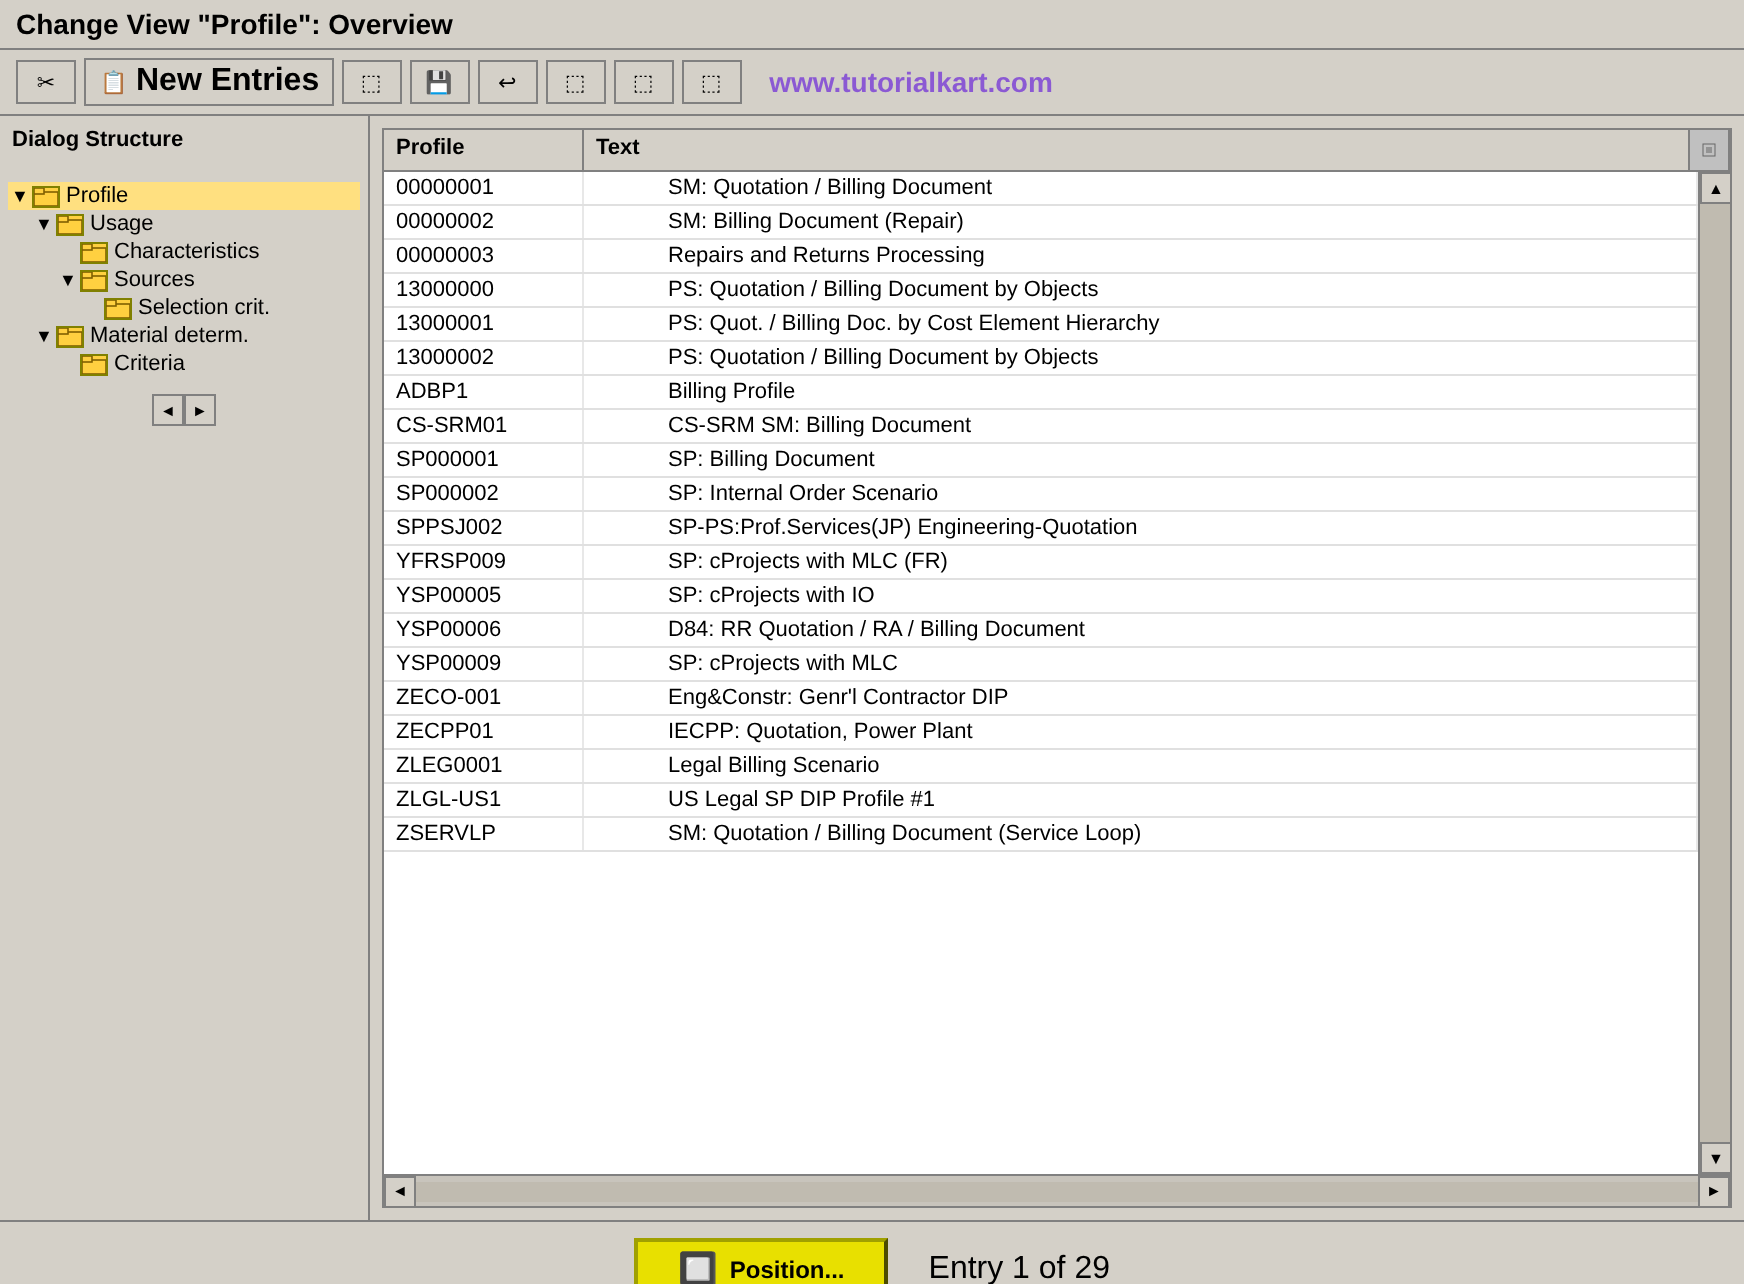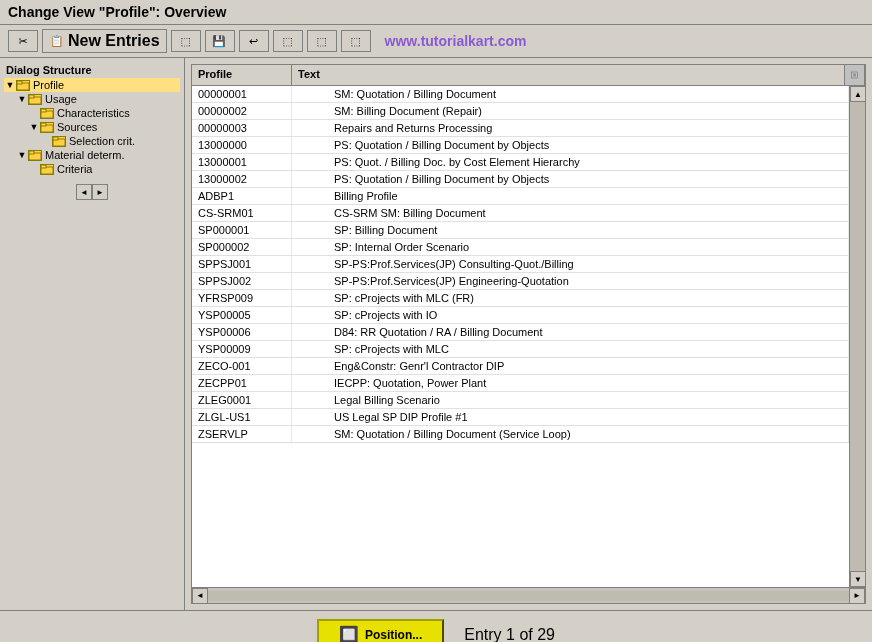--- a/index.html
+++ b/index.html
@@ -72,21 +72,21 @@
       background: #d4d0c8;
       border-right: 1px solid #808080;
       padding: 4px;
       flex-shrink: 0;
       overflow: auto;
     }
     .left-panel-title {
       font-size: 11px;
       font-weight: bold;
       color: #000;
-      margin-bottom: 0;
+      margin-bottom: 13px;
       padding: 2px;
     }
     .tree-item {
       display: flex;
       align-items: center;
       cursor: pointer;
       padding: 1px 0;
       white-space: nowrap;
     }
     .tree-item.selected {
@@ -448,24 +448,20 @@
             </div>
             <div class="table-row">
               <div class="table-cell col-profile">SP000001</div>
               <div class="table-cell col-text">SP: Billing Document</div>
             </div>
             <div class="table-row">
               <div class="table-cell col-profile">SP000002</div>
               <div class="table-cell col-text">SP: Internal Order Scenario</div>
             </div>
             <div class="table-row">
-              <div class="table-cell col-profile">SPPSJ001</div>
-              <div class="table-cell col-text">SP-PS:Prof.Services(JP) Consulting-Quot./Billing</div>
-            </div>
-            <div class="table-row">
               <div class="table-cell col-profile">SPPSJ002</div>
               <div class="table-cell col-text">SP-PS:Prof.Services(JP) Engineering-Quotation</div>
             </div>
             <div class="table-row">
               <div class="table-cell col-profile">YFRSP009</div>
               <div class="table-cell col-text">SP: cProjects with MLC (FR)</div>
             </div>
             <div class="table-row">
               <div class="table-cell col-profile">YSP00005</div>
               <div class="table-cell col-text">SP: cProjects with IO</div>

